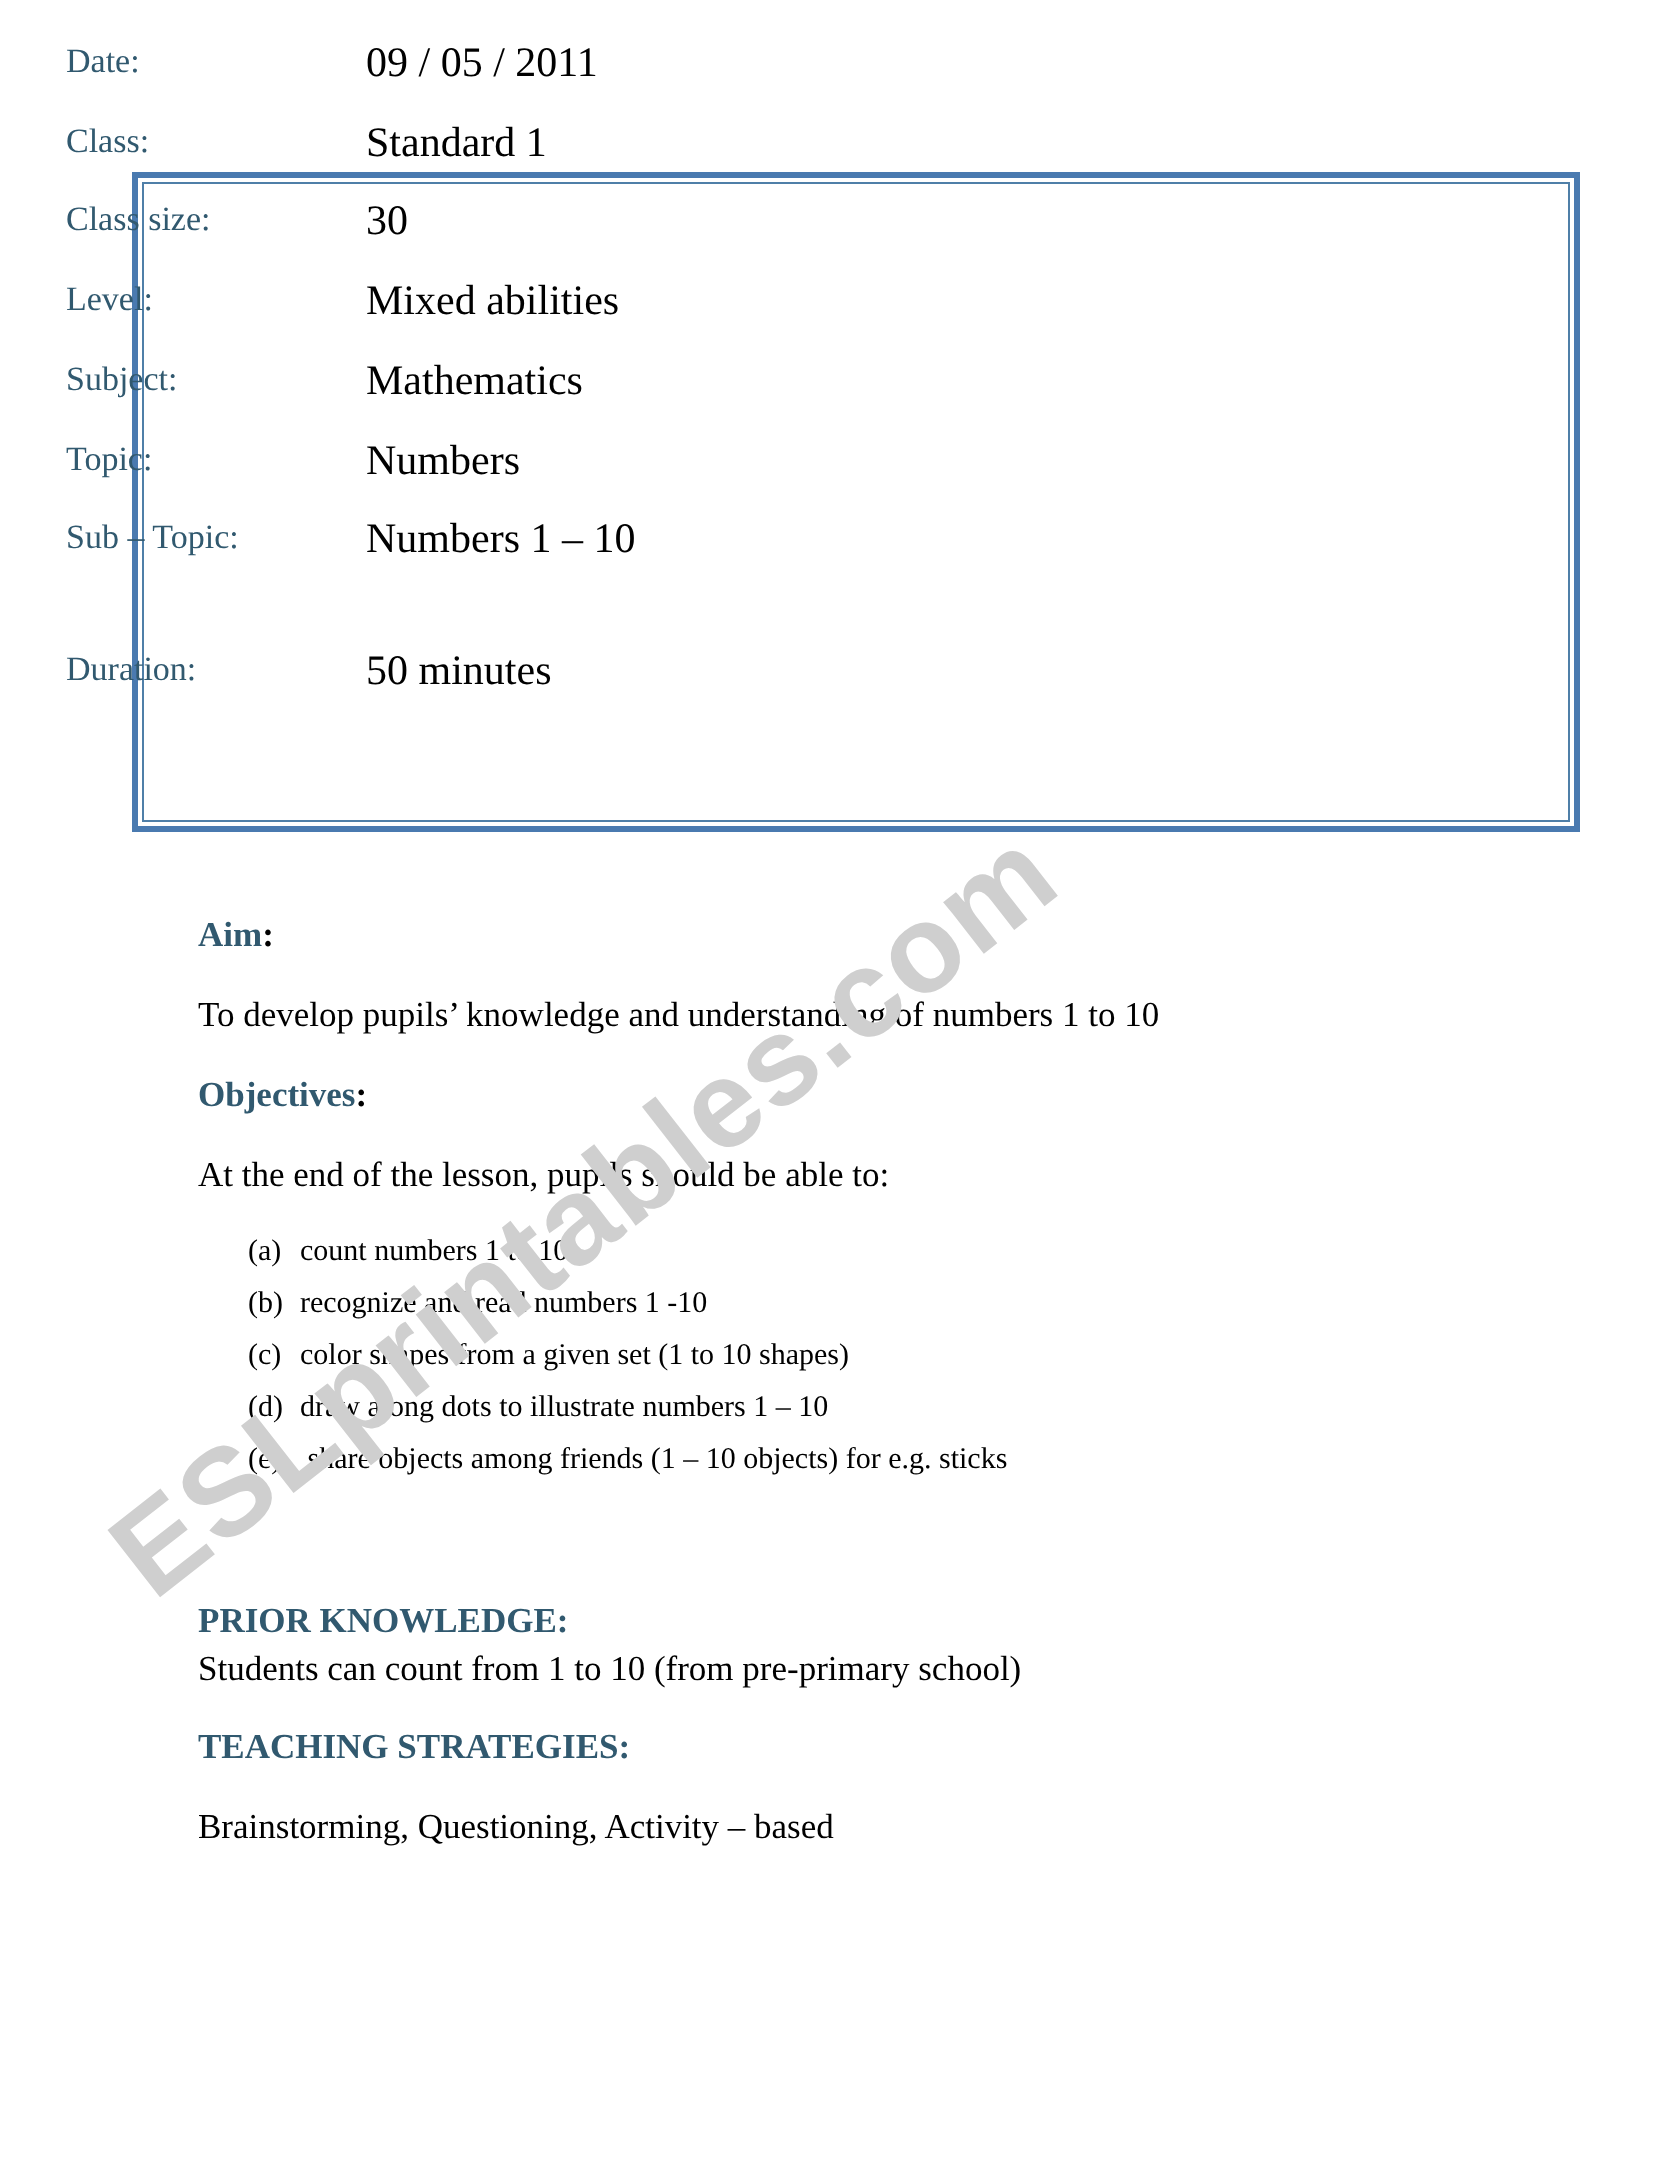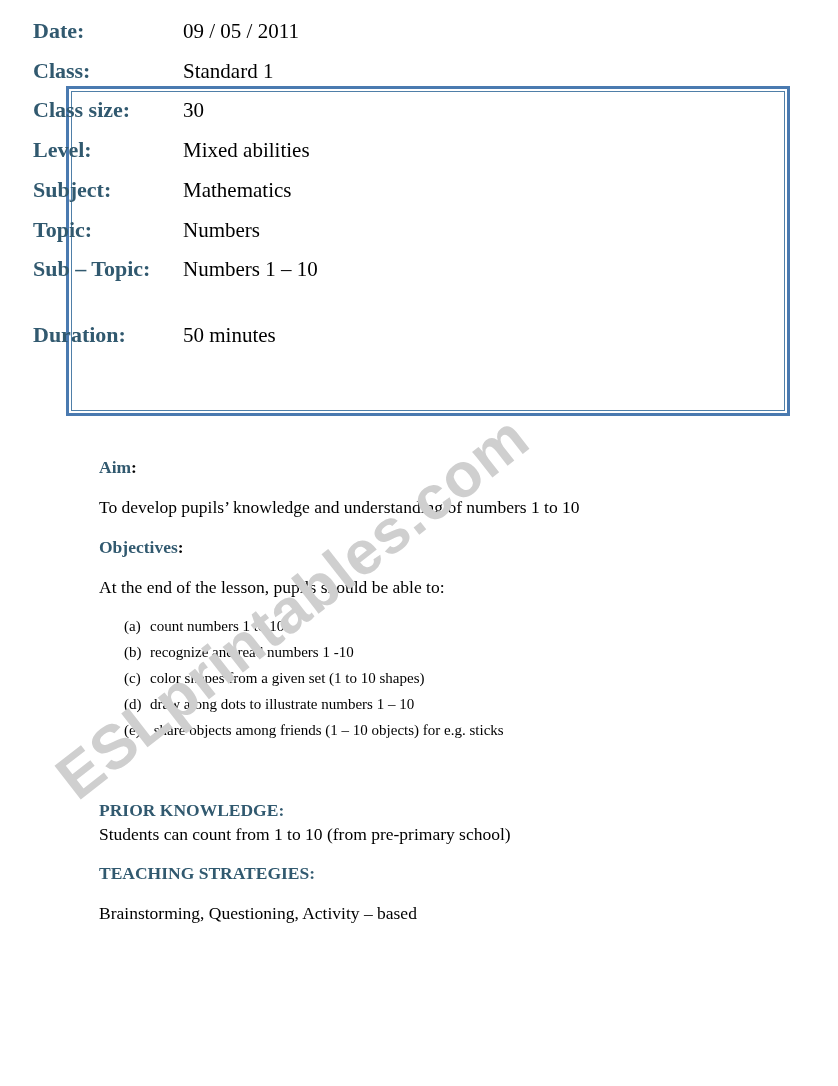--- a/index.html
+++ b/index.html
@@ -73,22 +73,22 @@
     position: absolute;
     left: 0;
     width: 724px;
     height: 40px;
     white-space: nowrap;
   }
   .info-label {
     position: absolute;
     left: 33px;
     top: 0;
-    font-size: 22px;
-    font-weight: bold;
+    font-size: 17px;
+    font-weight: normal;
     color: #31596f;
     line-height: 22px;
   }
   .info-value {
     position: absolute;
     left: 183px;
     top: 0;
     font-size: 21px;
     font-weight: normal;
     color: #000000;

